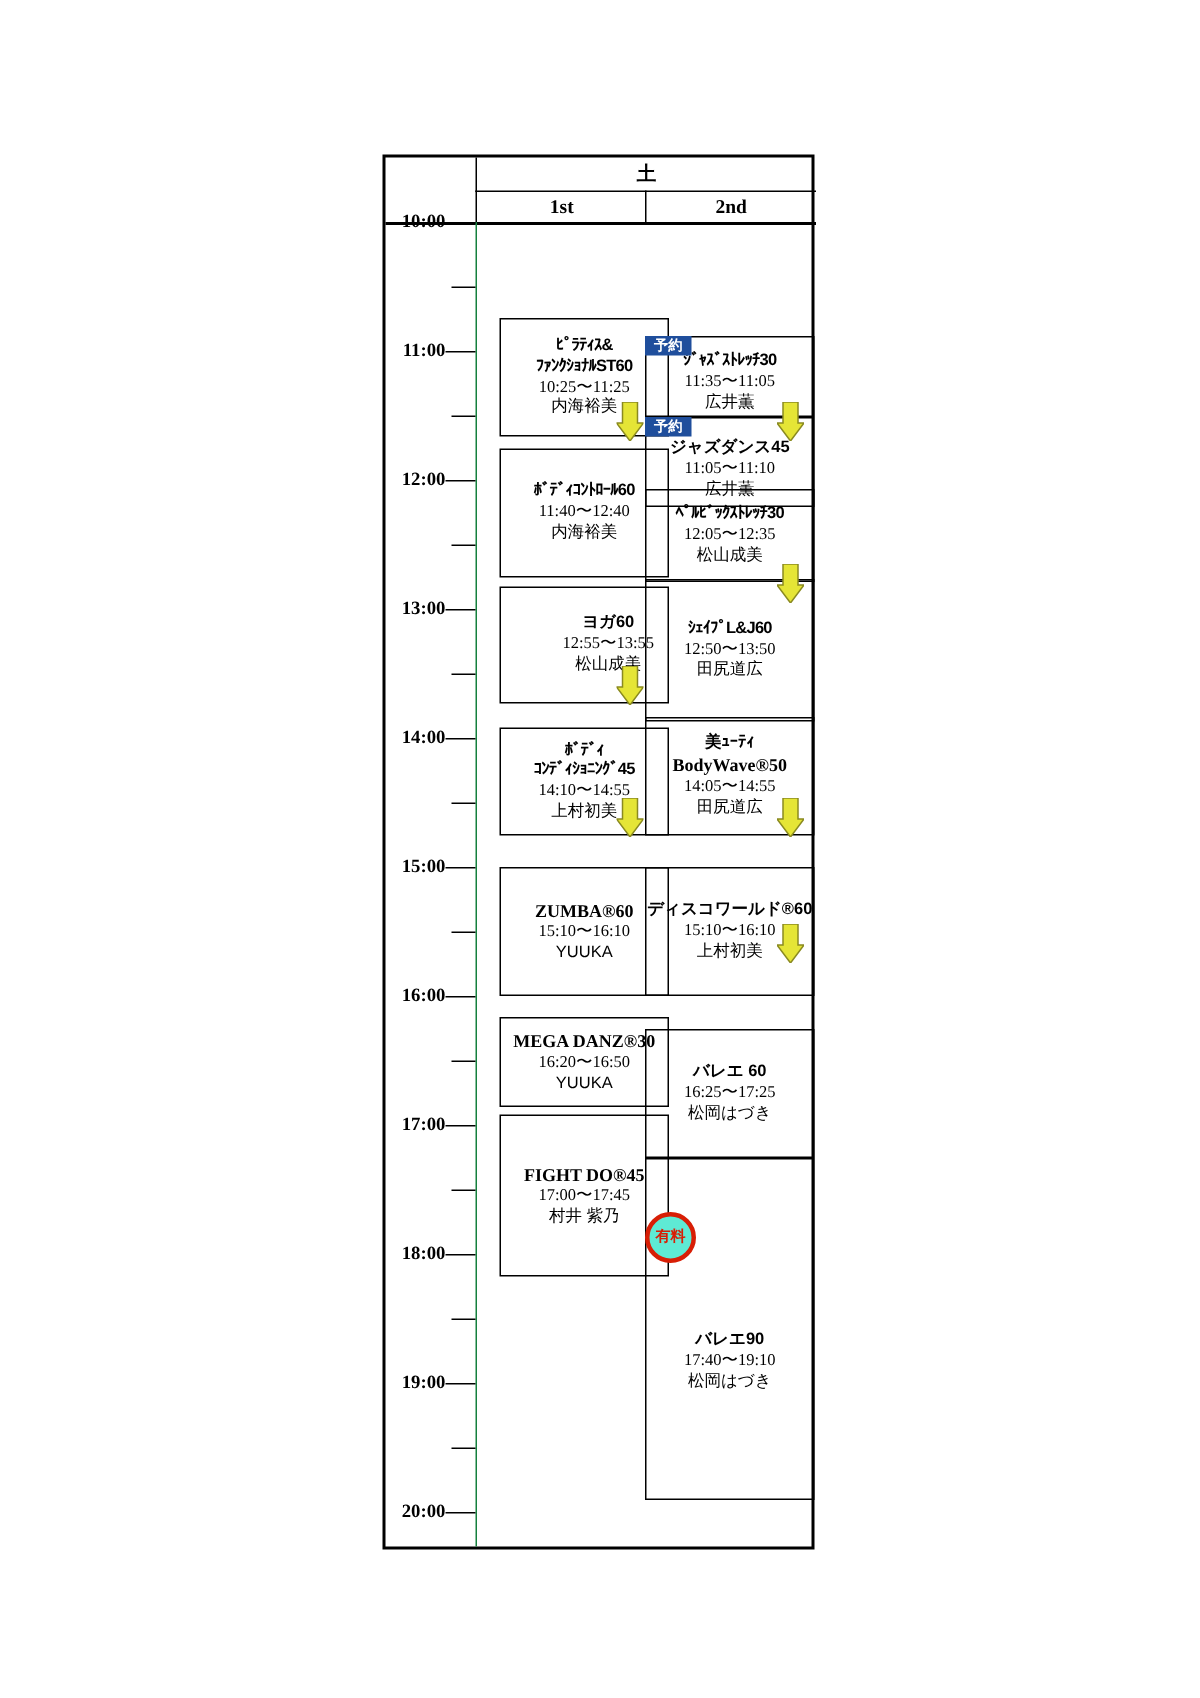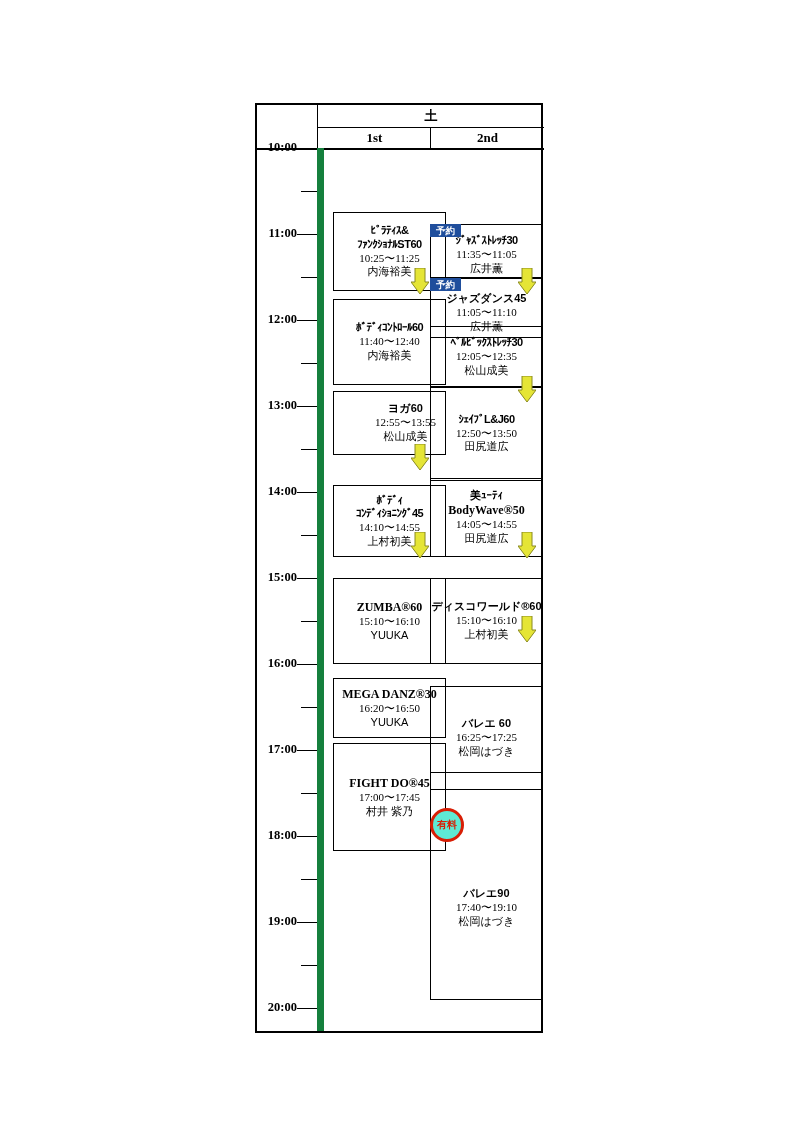--- a/index.html
+++ b/index.html
@@ -69,21 +69,21 @@
     left: 0;
     top: 43px;
     width: 284px;
     height: 883px;
   }
   .timecol {
     position: absolute;
     left: 0; top: 0;
     width: 60px;
     height: 883px;
-    border-right: 7px solid #15803d;
+    border-right: 1px solid #15803d;
   }
   .tick {
     position: absolute;
     left: 44px;
     width: 16px;
     height: 0;
     border-top: 1px solid #000000;
   }
   .tick.major { left: 40px; width: 20px; }
   .tlabel {
@@ -230,21 +230,21 @@
         <div class="l-time">10:25〜11:25</div>
         <div class="l-inst">内海裕美</div>
       </div>
 
       <div class="lesson" style="top:151px; height:86px;">
         <div class="l-title narrow">ﾎﾞﾃﾞｨｺﾝﾄﾛｰﾙ60</div>
         <div class="l-time">11:40〜12:40</div>
         <div class="l-inst">内海裕美</div>
       </div>
 
-      <div class="lesson" style="top:243px; height:64px;padding-left:32px;">
+      <div class="lesson" style="top:243px; height:78px;padding-left:32px;">
         <div class="l-title">ヨガ60</div>
         <div class="l-time">12:55〜13:55</div>
         <div class="l-inst">松山成美</div>
       </div>
 
       <div class="lesson" style="top:337px; height:72px;">
         <div class="l-title narrow">ﾎﾞﾃﾞｨ</div>
         <div class="l-title narrow">ｺﾝﾃﾞｨｼｮﾆﾝｸﾞ45</div>
         <div class="l-time">14:10〜14:55</div>
         <div class="l-inst">上村初美</div>
@@ -311,21 +311,21 @@
         <div class="l-time">14:05〜14:55</div>
         <div class="l-inst">田尻道広</div>
       </div>
 
       <div class="lesson" style="top:430px; height:86px;">
         <div class="l-title">ディスコワールド®60</div>
         <div class="l-time">15:10〜16:10</div>
         <div class="l-inst">上村初美</div>
       </div>
 
-      <div class="lesson" style="top:538px; height:104px;">
+      <div class="lesson" style="top:538px; height:86px;">
         <div class="l-title">バレエ 60</div>
         <div class="l-time">16:25〜17:25</div>
         <div class="l-inst">松岡はづき</div>
       </div>
 
       <div class="lesson" style="top:624px; height:228px;">
         <div class="l-title" style="margin-top:44px;">バレエ90</div>
         <div class="l-time">17:40〜19:10</div>
         <div class="l-inst">松岡はづき</div>
       </div>

